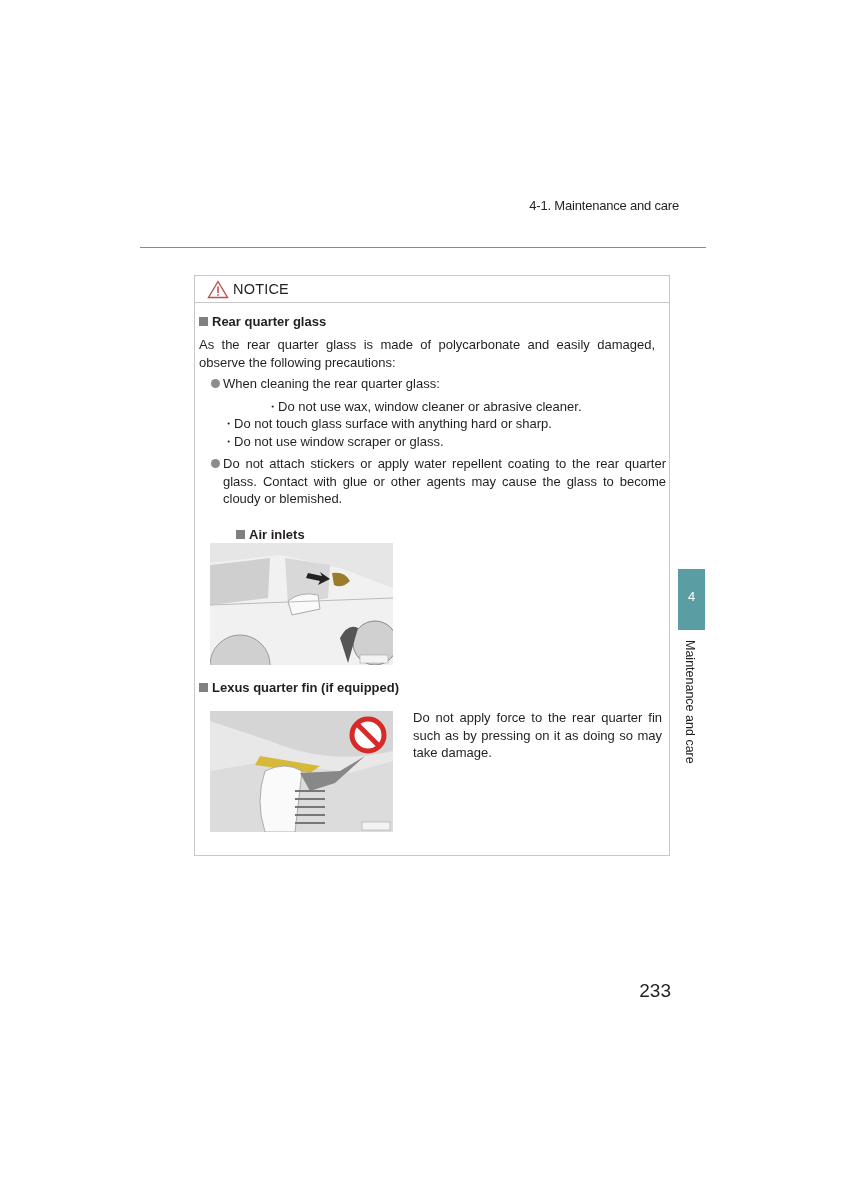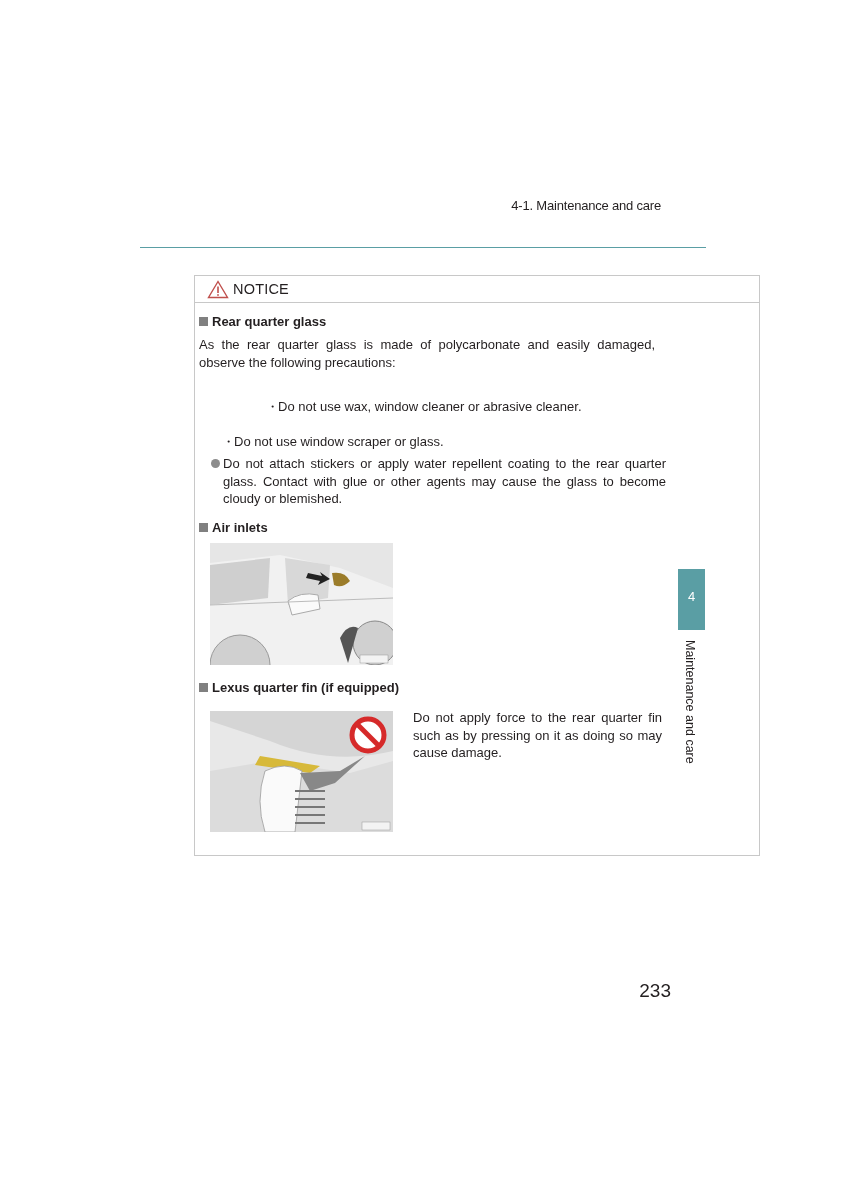--- a/index.html
+++ b/index.html
@@ -1,19 +1,19 @@
 <!DOCTYPE html>
 <html><head>
 <meta charset="utf-8">
 <style>
   html, body { margin:0; padding:0; background:#fff; }
   body { width:848px; height:1200px; position:relative; font-family:"Liberation Sans", sans-serif; color:#231f20; overflow:hidden; }
-  .header-title { position:absolute; left:470px; top:198px; width:191px; text-align:right; font-size:13px; letter-spacing:-0.2px; }
+  .header-title { position:absolute; left:488px; top:198px; width:191px; text-align:right; font-size:13px; letter-spacing:-0.2px; }
   .header-rule { position:absolute; left:140px; top:247px; width:566px; height:1px; background:#5a9ea4; }
-  .notice-box { position:absolute; left:194px; top:275px; width:566px; height:581px; border:1px solid #c8c8c8; box-sizing:border-box; }
+  .notice-box { position:absolute; left:194px; top:275px; width:476px; height:581px; border:1px solid #c8c8c8; box-sizing:border-box; }
   .notice-head { height:26px; border-bottom:1px solid #c8c8c8; display:flex; align-items:center; padding-left:12px; }
   .notice-head .label { font-size:14.5px; margin-left:4px; letter-spacing:0.2px; color:#231f20; }
   .sec-title { position:absolute; left:4px; font-size:13px; font-weight:bold; display:flex; align-items:center; }
   .sq { width:9px; height:9px; background:#808080; display:inline-block; margin-right:4px; }
   .para { position:absolute; font-size:13px; line-height:17.5px; text-align:justify; }
   .bullet-row { position:absolute; font-size:13px; line-height:17.5px; text-align:justify; }
   .dot { display:inline-block; width:9px; height:9px; border-radius:50%; background:#8c8c8c; margin-right:3px; vertical-align:0px; }
   .sub { position:absolute; font-size:13px; line-height:17.5px; }
   .sub .mark { display:inline-block; width:12px; }
   .img { position:absolute; overflow:hidden; }
@@ -36,28 +36,32 @@
     </svg>
     <span class="label">NOTICE</span>
   </div>
 
   <div class="sec-title" style="top:38px;">
     <span class="sq"></span>
     <span>Rear quarter glass</span>
   </div>
   <div class="para" style="left:4px; top:60px; width:456px;">As the rear quarter glass is made of polycarbonate and easily damaged, observe the following precautions:</div>
 
+  <div class="bullet-row" style="left:16px; top:99px; width:456px;">
+    <span class="dot"></span><span>When cleaning the rear quarter glass:</span>
+  </div>
   <div class="sub" style="left:27px; top:122px;margin-left:44px;"><span class="mark">・</span><span>Do not use wax, window cleaner or abrasive cleaner.</span></div>
+  <div class="sub" style="left:27px; top:139px;"><span class="mark">・</span><span>Do not touch glass surface with anything hard or sharp.</span></div>
   <div class="sub" style="left:27px; top:157px;"><span class="mark">・</span><span>Do not use window scraper or glass.</span></div>
 
   <div class="bullet-row" style="left:16px; top:179px; width:455px; padding-left:12px; text-indent:-12px; box-sizing:border-box;">
     <span class="dot"></span><span>Do not attach stickers or apply water repellent coating to the rear quarter glass. Contact with glue or other agents may cause the glass to become cloudy or blemished.</span>
   </div>
 
-  <div class="sec-title" style="top:244px;">
+  <div class="sec-title" style="top:251px;margin-left:37px;">
     <span class="sq"></span>
     <span>Air inlets</span>
   </div>
   <div class="img" style="left:15px; top:267px; width:183px; height:122px;">
     <svg width="183" height="122" viewBox="0 0 183 122">
       <rect width="183" height="122" fill="#e6e6e6"></rect>
       <path d="M0,20 L70,12 L130,25 L183,45 L183,122 L0,122 Z" fill="#f1f1f1"></path>
       <path d="M0,22 L60,15 L58,55 L0,62 Z" fill="#cfcfcf"></path>
       <path d="M75,15 L120,22 L118,55 L78,62 Z" fill="#d8d8d8"></path>
       <path d="M78,58 Q90,48 108,52 L110,66 L82,72 Z" fill="#fafafa" stroke="#aaa" stroke-width="1"></path>
@@ -90,19 +94,19 @@
           <line x1="85" y1="104" x2="115" y2="104"></line>
         <line x1="85" y1="112" x2="115" y2="112"></line>
       </g>
       <g>
         <circle cx="158" cy="24" r="16" fill="#fff" stroke="#d62a2a" stroke-width="5"></circle>
         <line x1="147" y1="13" x2="169" y2="35" stroke="#d62a2a" stroke-width="5"></line>
       </g>
       <rect x="152" y="111" width="28" height="8" fill="#f3f3f3" stroke="#999" stroke-width="0.5"></rect>
     </svg>
   </div>
-  <div class="para" style="left:218px; top:433px; width:249px;">Do not apply force to the rear quarter fin such as by pressing on it as doing so may cause damage.</div>
+  <div class="para" style="left:218px; top:433px; width:249px;">Do not apply force to the rear quarter fin such as by pressing on it as doing so may take damage.</div>
 </div>
 
 <div class="tab">4</div>
 <div class="tab-text">Maintenance and care</div>
 
 <div class="page-num">233</div>
 
 </body></html>

